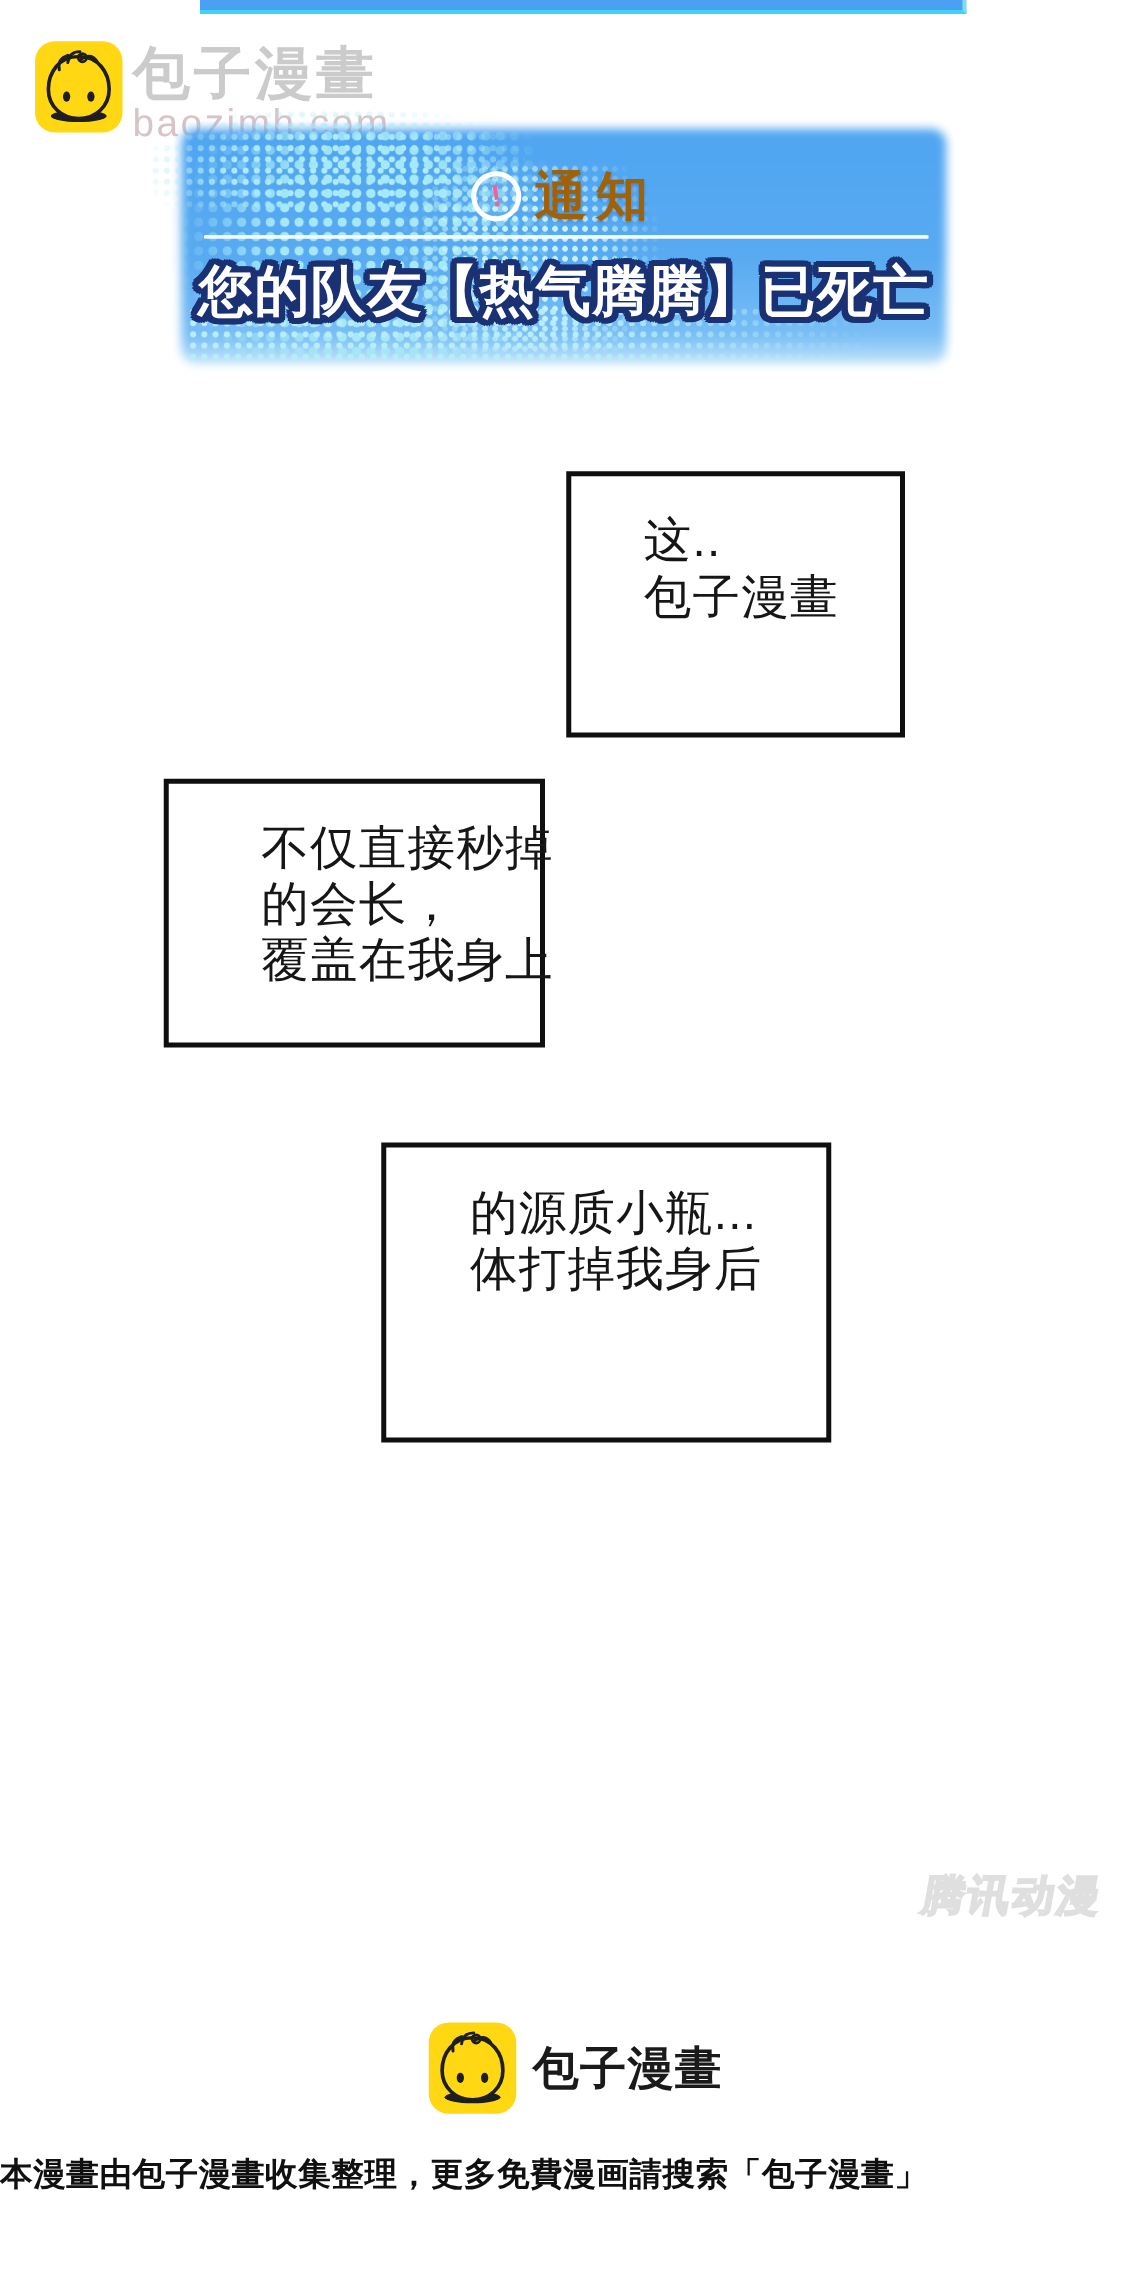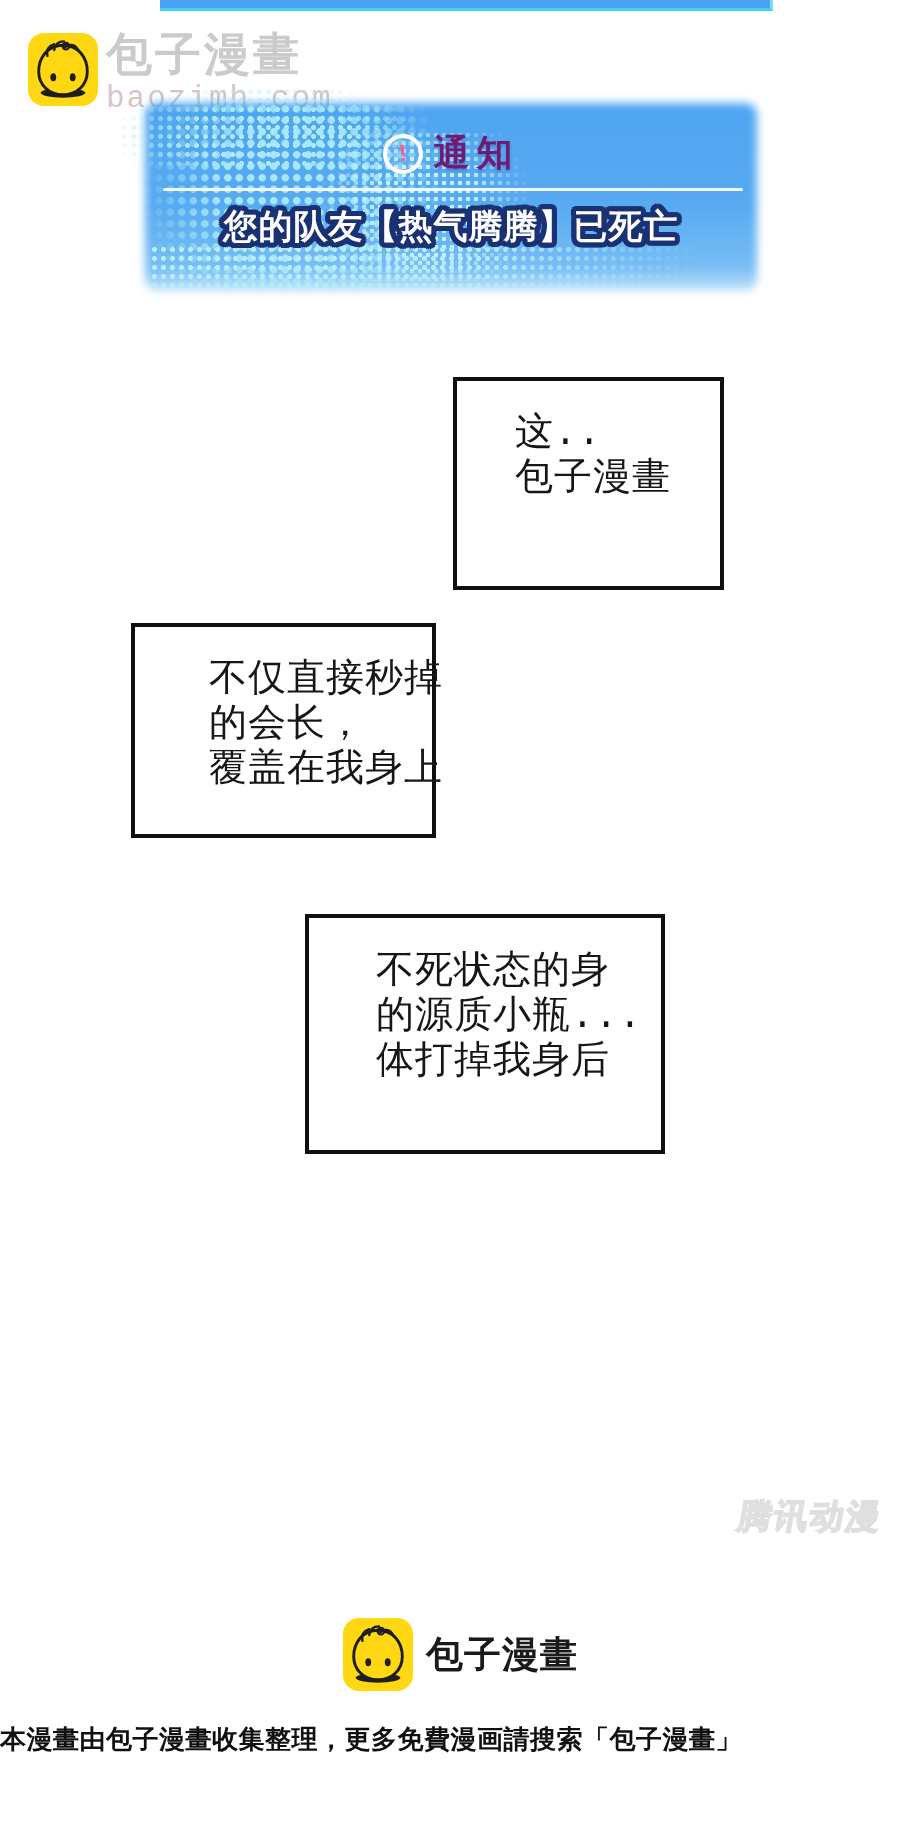--- a/index.html
+++ b/index.html
@@ -1,18 +1,18 @@
 <!DOCTYPE html>
 <html><head>
 <meta charset="utf-8">
 <style>
   html,body { margin:0; padding:0; background:#ffffff; }
   .page {
     position:relative; width:900px; height:1830px; background:#ffffff;
-    overflow:hidden; font-family:Liberation Mono, monospace;
+    overflow:hidden; font-family:Liberation Sans, sans-serif;
   }
 
   
   .top-bar {
     position:absolute; left:160px; top:0; width:610px; height:8px;
     background:#4aa1f3; border-bottom:3px solid #41d3f3; border-right:3px solid #7ddcf5;
   }
 
   
   .brand-top { position:absolute; left:28px; top:33px; display:flex; align-items:flex-start; }
@@ -60,27 +60,27 @@
     position:absolute; left:0; right:0; top:26px;
     display:flex; align-items:center; justify-content:center; gap:11px;
   }
   .notice-circle {
     width:32px; height:32px; border:4px solid #ffffff; border-radius:50%;
     color:#f0619b; font-weight:900; font-size:25px; line-height:1;
     display:flex; align-items:center; justify-content:center;
     transform:rotate(-8deg); background:rgba(255,255,255,0.06);
   }
   .banner-title {
-    color:#701a75; font-size:36px; font-weight:bold; letter-spacing:7px;
+    color:#a16207; font-size:42px; font-weight:bold; letter-spacing:7px;
     text-shadow:0 2px 3px rgba(26,60,130,.30);
   }
   .banner-line { position:absolute; left:18px; top:85px; width:580px; height:3px; background:#f2faff; border-radius:2px; }
   .banner-message {
     position:absolute; left:0; right:0; top:101px; text-align:center;
-    font-size:34px; font-weight:900; color:#ffffff; letter-spacing:1px;
+    font-size:44px; font-weight:900; color:#ffffff; letter-spacing:1px;
     text-shadow:
       -5px 0 0 #1a3173, 5px 0 0 #1a3173, 0 -5px 0 #1a3173, 0 5px 0 #1a3173,
       -4px -4px 0 #1a3173, 4px -4px 0 #1a3173, -4px 4px 0 #1a3173, 4px 4px 0 #1a3173,
       -5px -2px 0 #1a3173, 5px -2px 0 #1a3173, -5px 2px 0 #1a3173, 5px 2px 0 #1a3173,
       -2px -5px 0 #1a3173, 2px -5px 0 #1a3173, -2px 5px 0 #1a3173, 2px 5px 0 #1a3173;
   }
 
   
   .bubble {
     position:absolute; background:#ffffff; border:4px solid #0f0f0f;
@@ -154,21 +154,20 @@
     <div>包子漫畫</div>
   </div>
 
   <div class="bubble b2">
     <div>不仅直接秒掉</div>
     <div>的会长，</div>
     <div>覆盖在我身上</div>
   </div>
 
   <div class="bubble b3">
-    <div>不死状态的身</div>
     <div>的源质小瓶...</div>
     <div>体打掉我身后</div>
   </div>
 
   <div class="tencent">腾讯动漫</div>
 
   <div class="brand-bottom">
     <div class="app-icon">
       <svg viewBox="0 0 72 74" width="70" height="73" aria-hidden="true">
         <ellipse cx="36" cy="61" rx="23" ry="5" fill="#1e1e1e"></ellipse>

